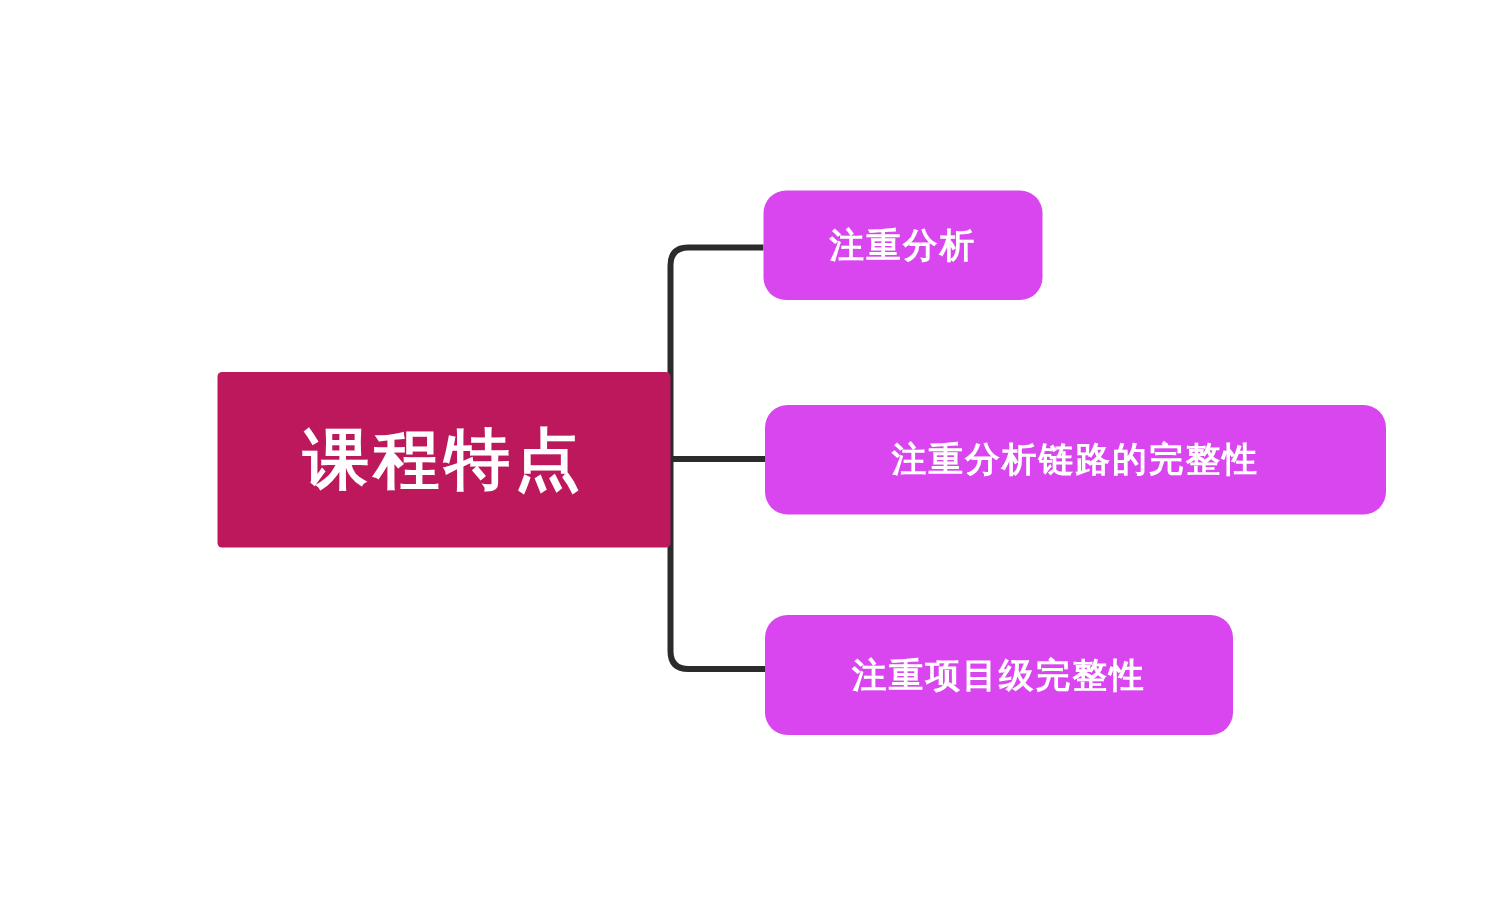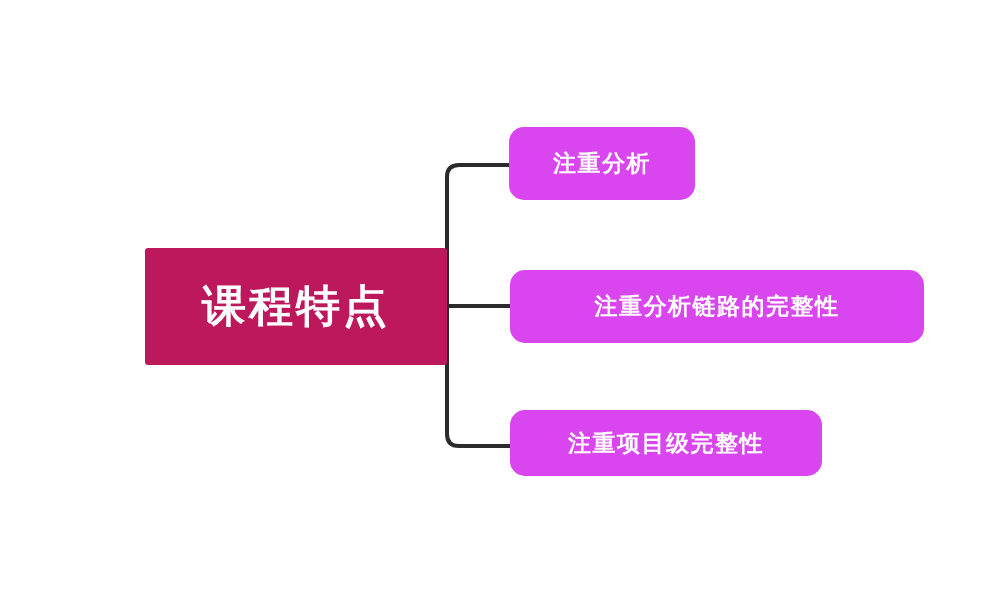--- a/index.html
+++ b/index.html
@@ -74,21 +74,21 @@
     left: 510px;
     top: 270px;
     width: 414px;
     height: 73px;
   }
 
   #child-node-2 {
     left: 510px;
     top: 410px;
     width: 312px;
-    height: 66px;
+    height: 80px;
   }
 </style>
 </head>
 <body>
 
 <div id="mindmap-canvas">
 
   <svg id="connector-layer" viewBox="0 0 1000 609">
 
     <path d="M 427 306 L 510 306" fill="none" stroke="#2b2b2b" stroke-width="4" stroke-linecap="butt"></path>

